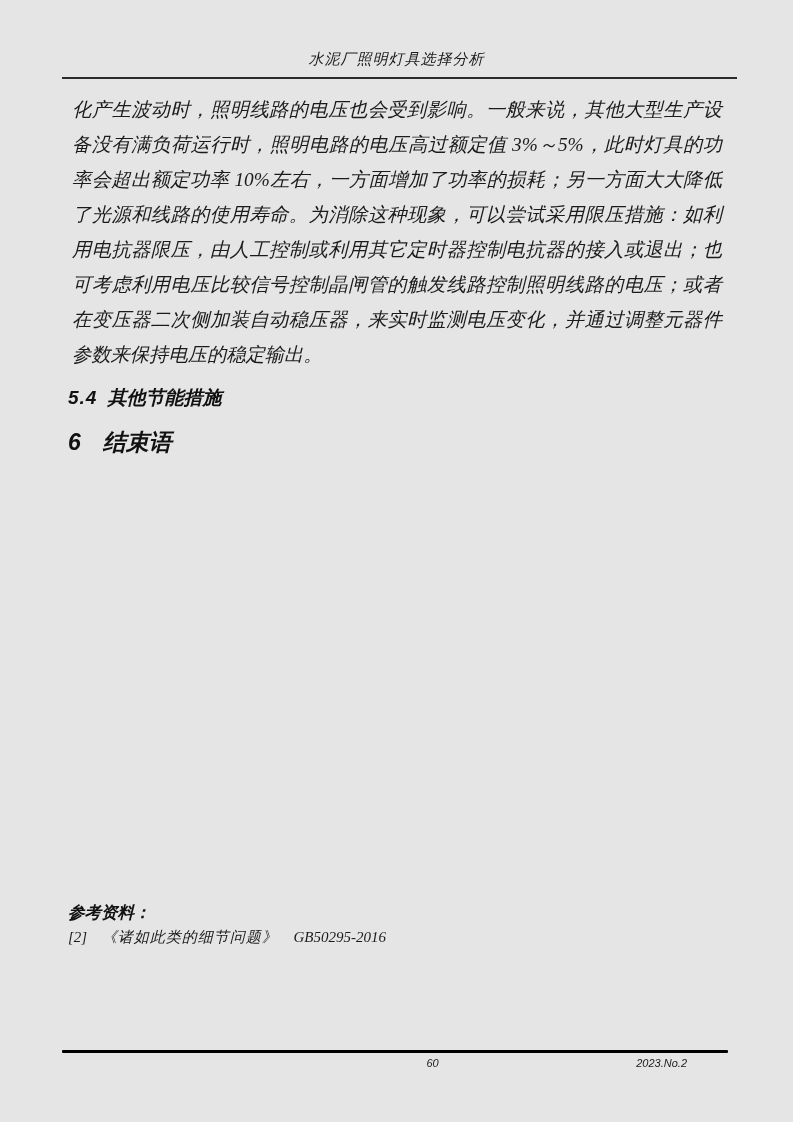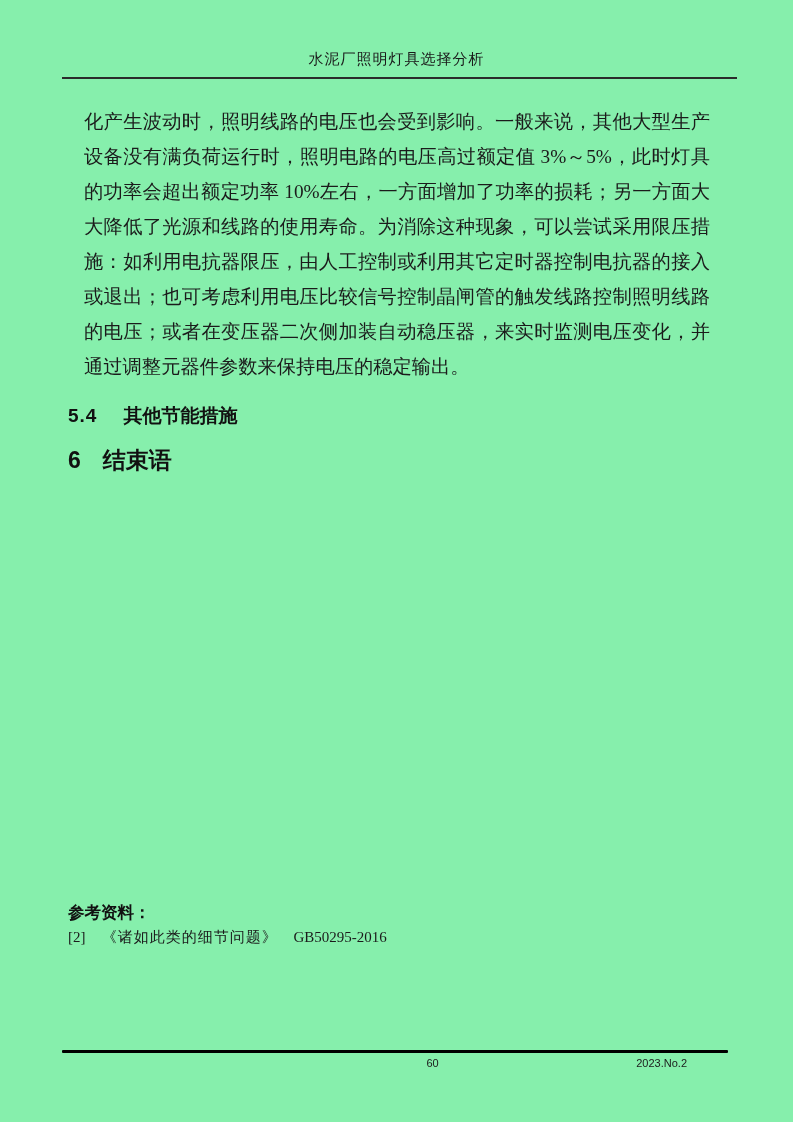--- a/index.html
+++ b/index.html
@@ -6,22 +6,23 @@
   body {
     background: #ffffff;
     font-family: "Liberation Serif", "DejaVu Serif", serif;
     color: #1b1b1b;
     -webkit-font-smoothing: antialiased;
   }
   .page {
     position: relative;
     width: 793px;
     height: 1122px;
-    background: #86efac;
+    background: #e5e5e5;
     overflow: hidden;
+    font-style: italic;
   }
 
   
   .header-title {
     position: absolute;
     top: 50px; left: 0;
     width: 100%;
     text-align: center;
     font-size: 15px;
     letter-spacing: 1px;
@@ -34,38 +35,38 @@
     background: #2b2b2b;
   }
 
   
   .body-flow {
     position: absolute;
     top: 88px; left: 68px;
     width: 658px;
   }
   .para {
-    margin: 16px;
+    margin: 4px;
     font-size: 19.3px;
     line-height: 35px;
     text-align: justify;
     text-align-last: left;
     color: #1b1b1b;
   }
   .para.indent { text-indent: 2em; }
 
   .h-sub {
     margin: 10px 0 8px 0;
     font-family: "Liberation Sans", "DejaVu Sans", sans-serif;
     font-weight: 700;
     font-size: 19px;
     line-height: 32px;
     color: #111;
   }
-  .h-sub .h-num { margin-right: 26px; letter-spacing: 1px; }
+  .h-sub .h-num { margin-right: 10px; letter-spacing: 1px; }
 
   .h-main {
     margin: 10px 0 2px 0;
     font-family: "Liberation Sans", "DejaVu Sans", sans-serif;
     font-weight: 700;
     font-size: 23px;
     line-height: 36px;
     color: #111;
   }
   .h-main .h-num { margin-right: 22px; }

